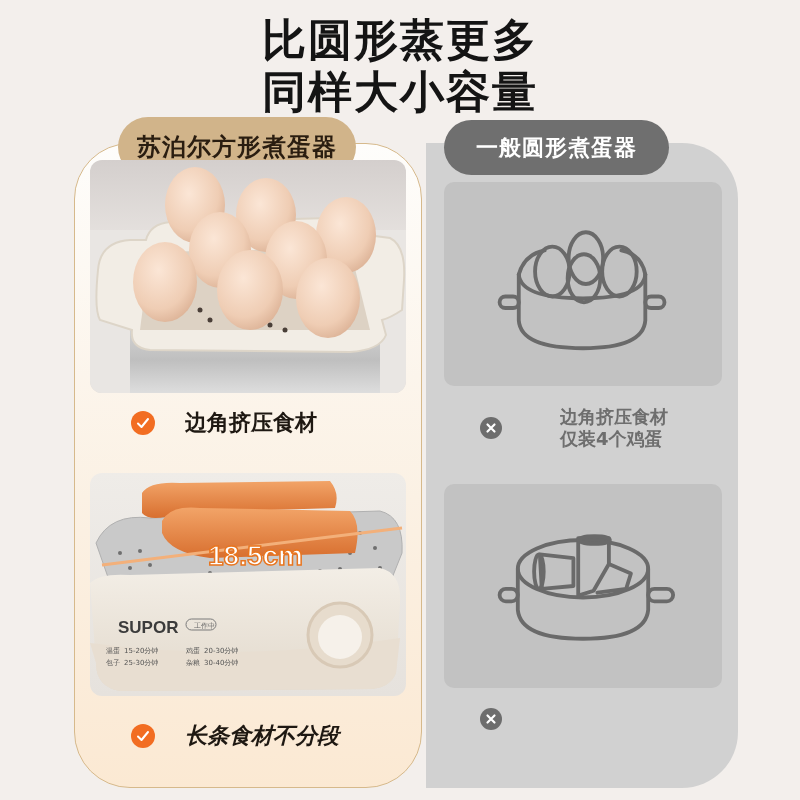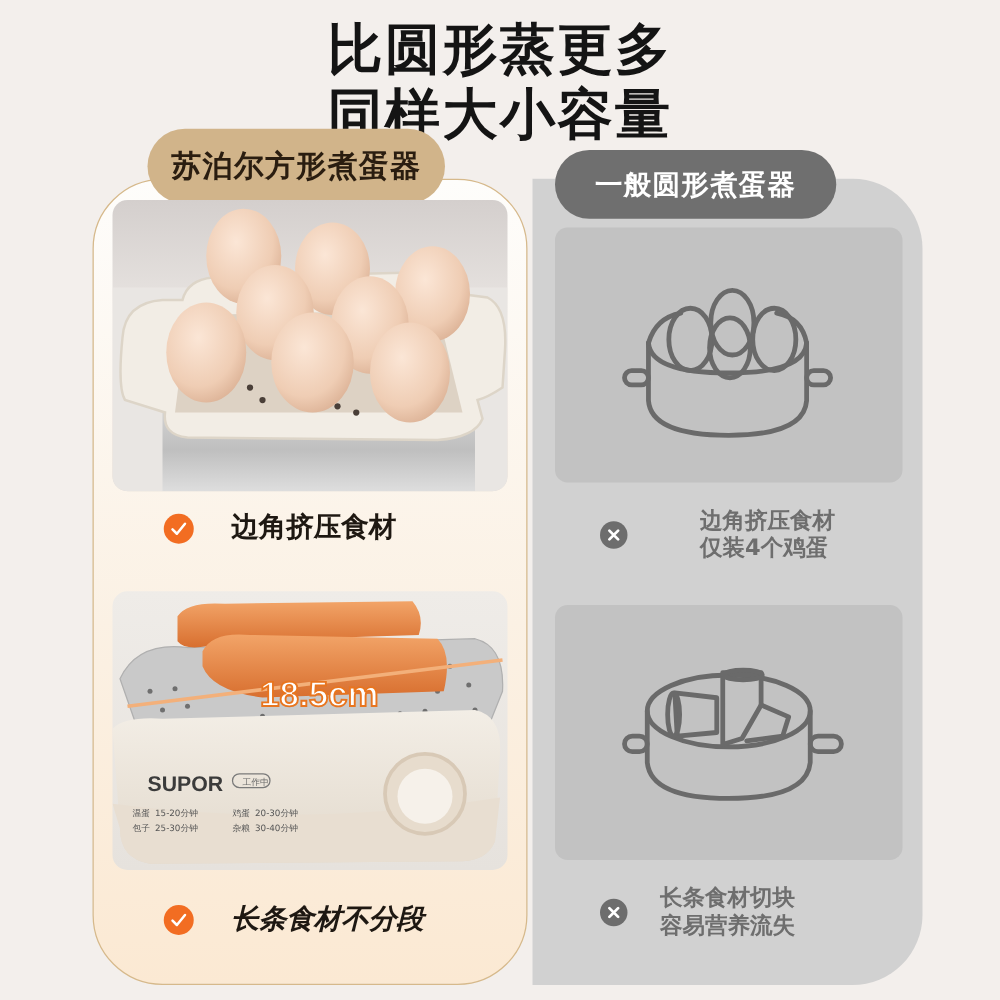--- a/index.html
+++ b/index.html
@@ -10,21 +10,21 @@
 
   
   .card-left { position: absolute; left: 74px; top: 143px; width: 348px; height: 645px;
     border-radius: 56px; border: 1.5px solid #d6b98b;
     background: linear-gradient(180deg, #fefdfb 0%, #fbf1e4 55%, #fbe9d3 100%); }
   
   .card-right { position: absolute; left: 426px; top: 143px; width: 312px; height: 645px;
     border-radius: 0 56px 56px 0; background: #d1d1d1; }
 
   .pill { position: absolute; height: 60px; border-radius: 30px; display: flex; align-items: center; justify-content: center; font-weight: bold; font-size: 24px; letter-spacing: 1px; }
-  .pill-left { left: 118px; top: 103px; width: 238px; background: #d1b48a; color: #2a1d10; }
+  .pill-left { left: 118px; top: 117px; width: 238px; background: #d1b48a; color: #2a1d10; }
   .pill-right { left: 444px; top: 120px; width: 225px; background: #6f6f6f; color: #ffffff; height: 55px; border-radius: 28px; font-size: 22px; }
 
   .photo { position: absolute; border-radius: 12px; overflow: hidden; }
   .photo-eggs { left: 90px; top: 160px; width: 316px; height: 233px; background: linear-gradient(180deg,#d4cfcd 0%, #e9e5e2 40%, #ddd8d4 100%); }
   .photo-potato { left: 90px; top: 473px; width: 316px; height: 223px; background: linear-gradient(180deg,#efece8 0%, #e6e2dd 100%); }
 
   .icon-box { position: absolute; left: 444px; top: 182px; width: 278px; height: 204px; background: #c2c2c2; border-radius: 10px; }
   .icon-box2 { top: 484px; }
 
   .feature { position: absolute; display: flex; align-items: center; }
@@ -205,17 +205,13 @@
     </g>
   </svg>
 </div>
 
 <div class="feature feature-right" style="left:480px; top:708px;">
   <span class="xmark">
     <svg width="12" height="12" viewBox="0 0 12 12">
         <path d="M2.5 2.5 L9.5 9.5 M9.5 2.5 L2.5 9.5" stroke="#fff" stroke-width="2.2" stroke-linecap="round"></path>
       </svg>
   </span>
-  <div class="txt">
-    <span class="line">长条食材切块</span>
-    <span class="line">容易营养流失</span>
-  </div>
 </div>
 
 </body></html>

